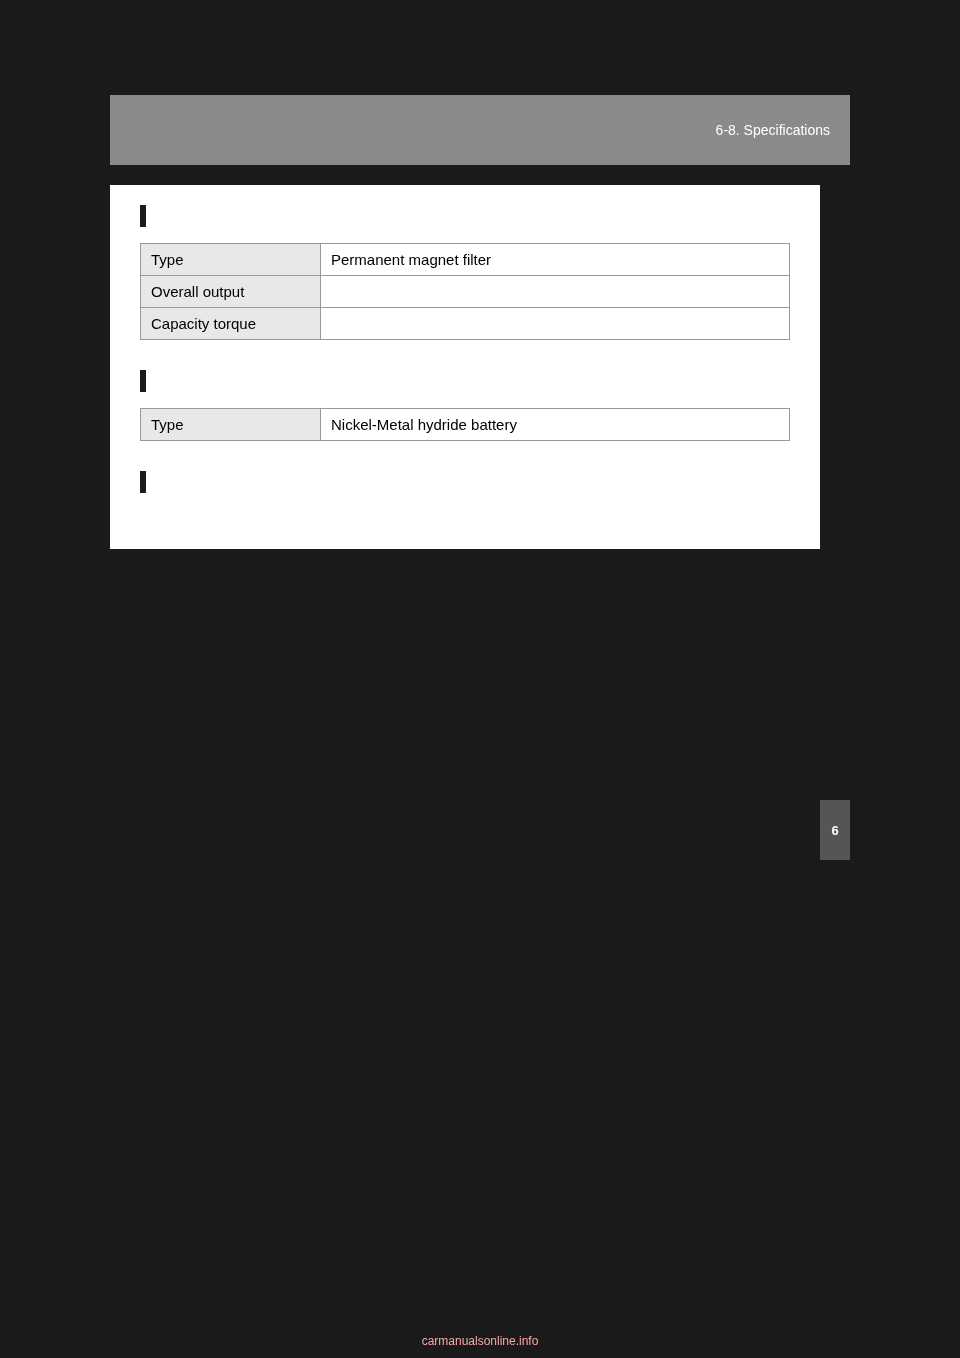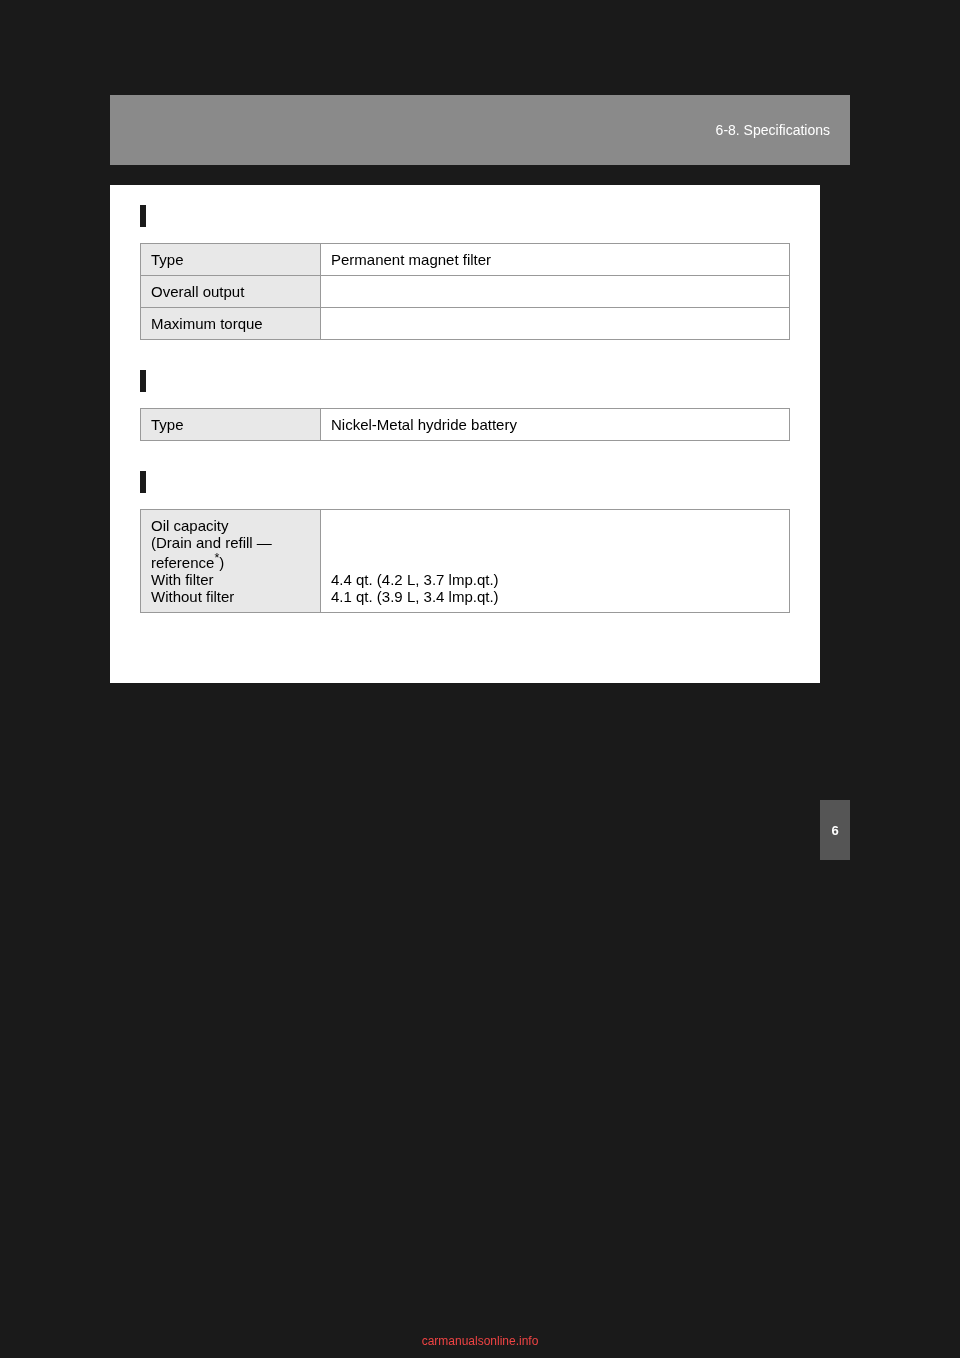--- a/index.html
+++ b/index.html
@@ -109,21 +109,21 @@
       font-weight: bold;
     }
 
     
     .logo-area {
       position: absolute;
       bottom: 10px;
       left: 0;
       right: 0;
       text-align: center;
-      color: #ef4444;
+      color: #fca5a5;
       font-size: 12px;
     }
 
     .first-section {
       margin-top: 0;
     }
   </style>
 </head>
 <body>
 
@@ -142,59 +142,41 @@
       <tbody>
         <tr>
           <td>Type</td>
           <td>Permanent magnet filter</td>
         </tr>
         <tr>
           <td>Overall output</td>
           <td></td>
         </tr>
         <tr>
-          <td>Maximum torque</td>
+          <td>Capacity torque</td>
           <td></td>
         </tr>
       </tbody>
     </table>
 
     <div class="section-header">
       <div class="section-bar"></div>
     </div>
     <table class="spec-table">
       <tbody>
         <tr>
           <td>Type</td>
           <td>Nickel-Metal hydride battery</td>
         </tr>
       </tbody>
     </table>
 
     <div class="section-header">
       <div class="section-bar"></div>
     </div>
-    <table class="spec-table">
-      <tbody>
-        <tr>
-          <td style="vertical-align: top;">
-            Oil capacity<br>
-            (Drain and refill —<br>
-            reference<sup>*</sup>)<br>
-            With filter<br>
-            Without filter
-          </td>
-          <td style="vertical-align: bottom;">
-            <br><br><br>
-            4.4 qt. (4.2 L, 3.7 lmp.qt.)<br>
-            4.1 qt. (3.9 L, 3.4 lmp.qt.)
-          </td>
-        </tr>
-      </tbody>
-    </table>
 
   </div>
 
   <div class="side-tab">
     <span>6</span>
   </div>
 
   <div class="logo-area">
     <span>carmanualsonline.info</span>
   </div>

